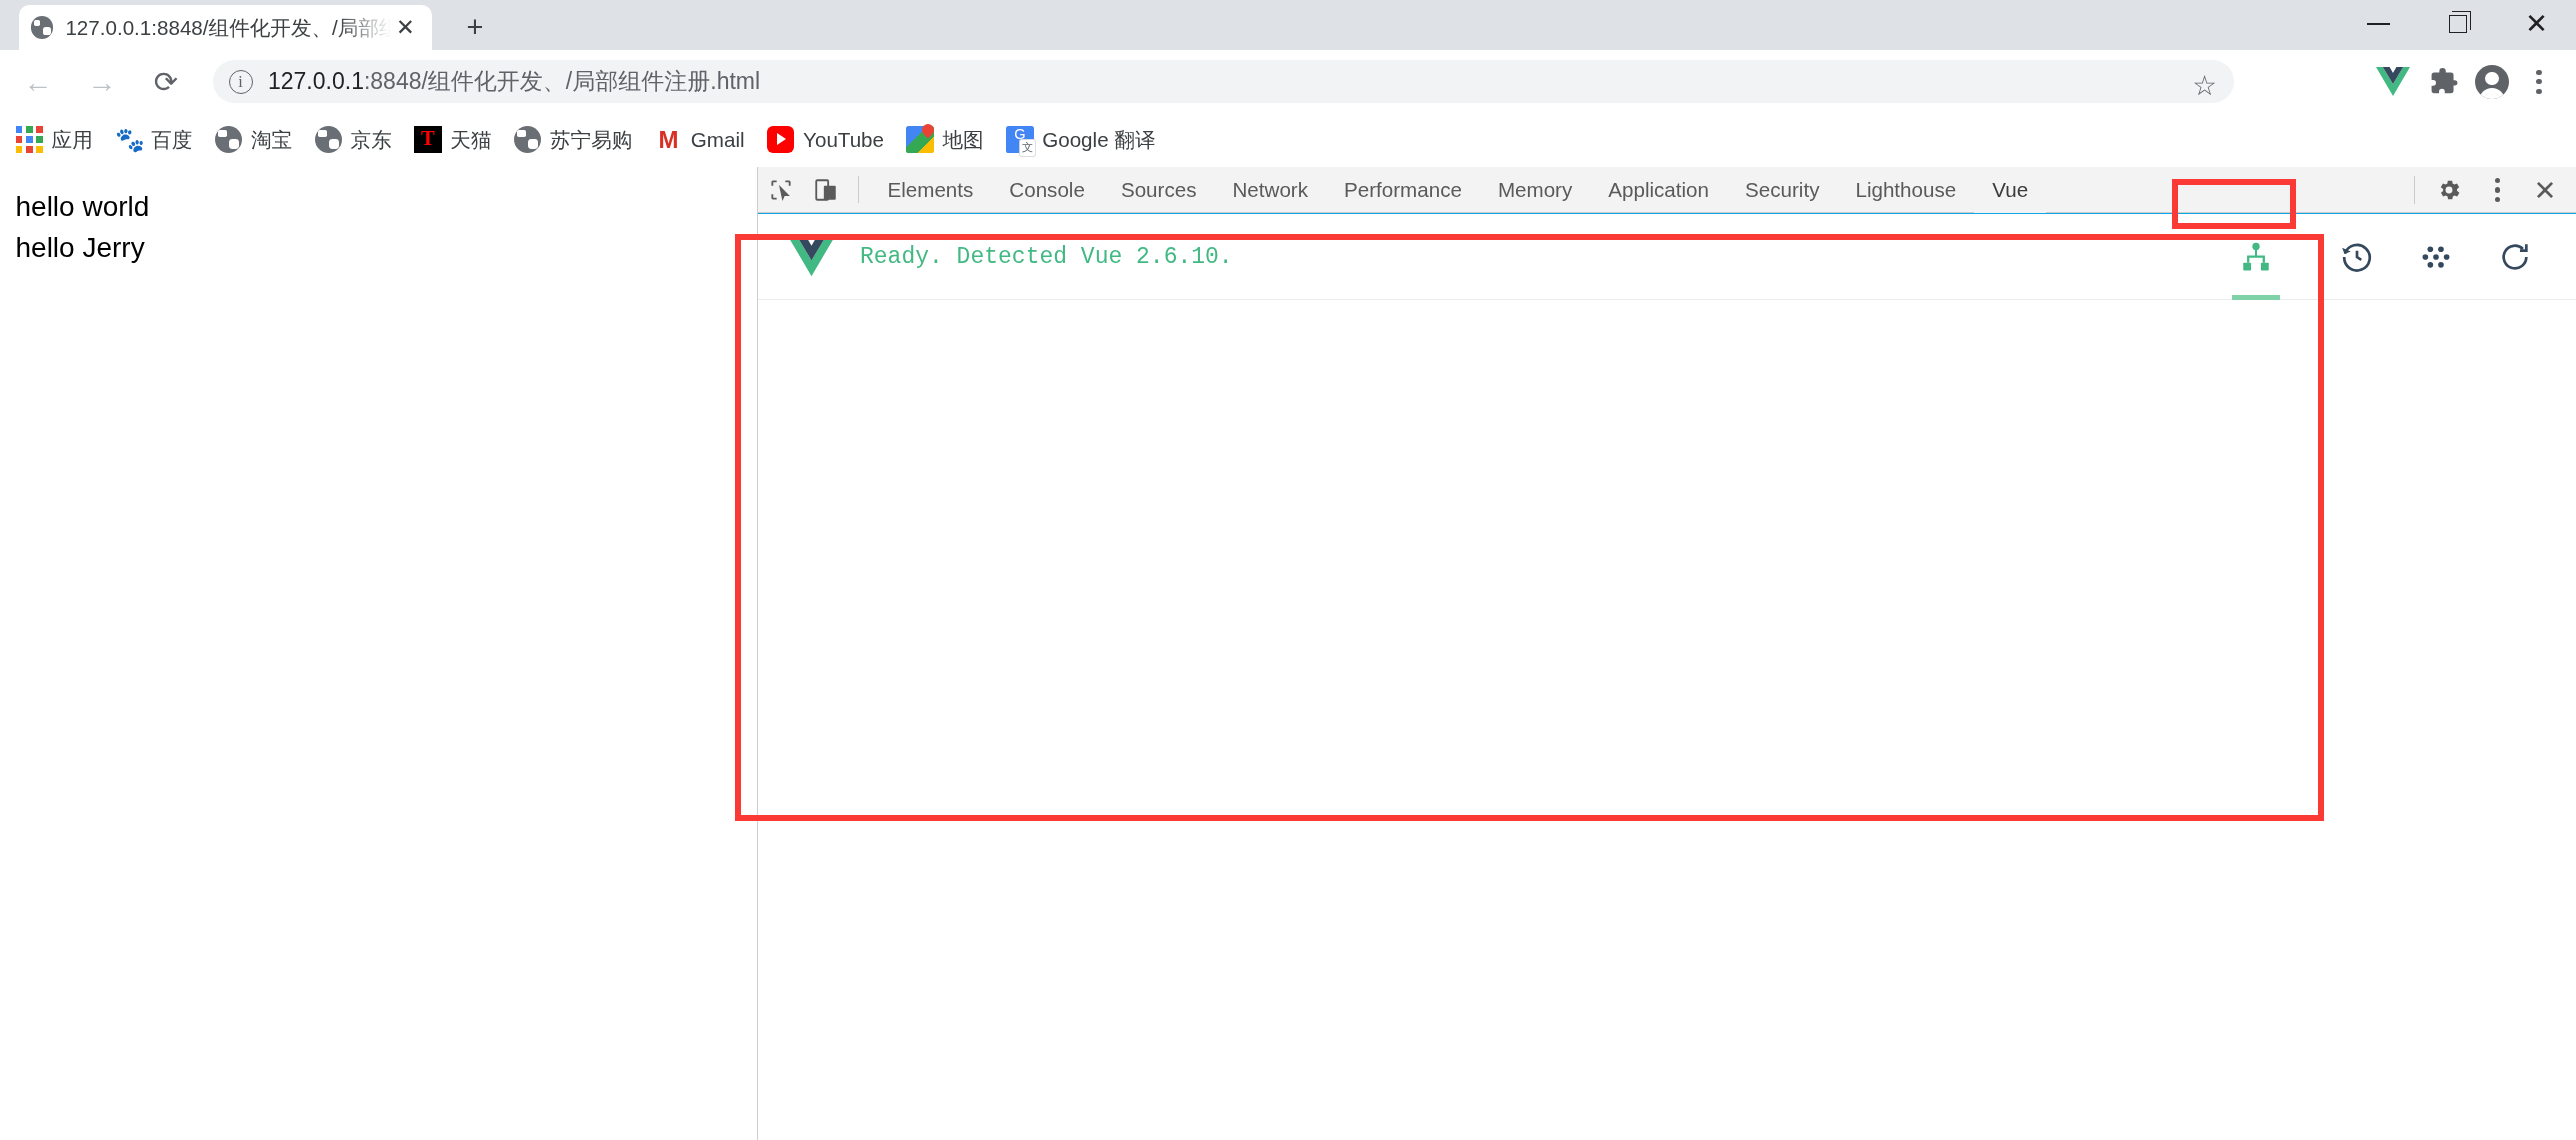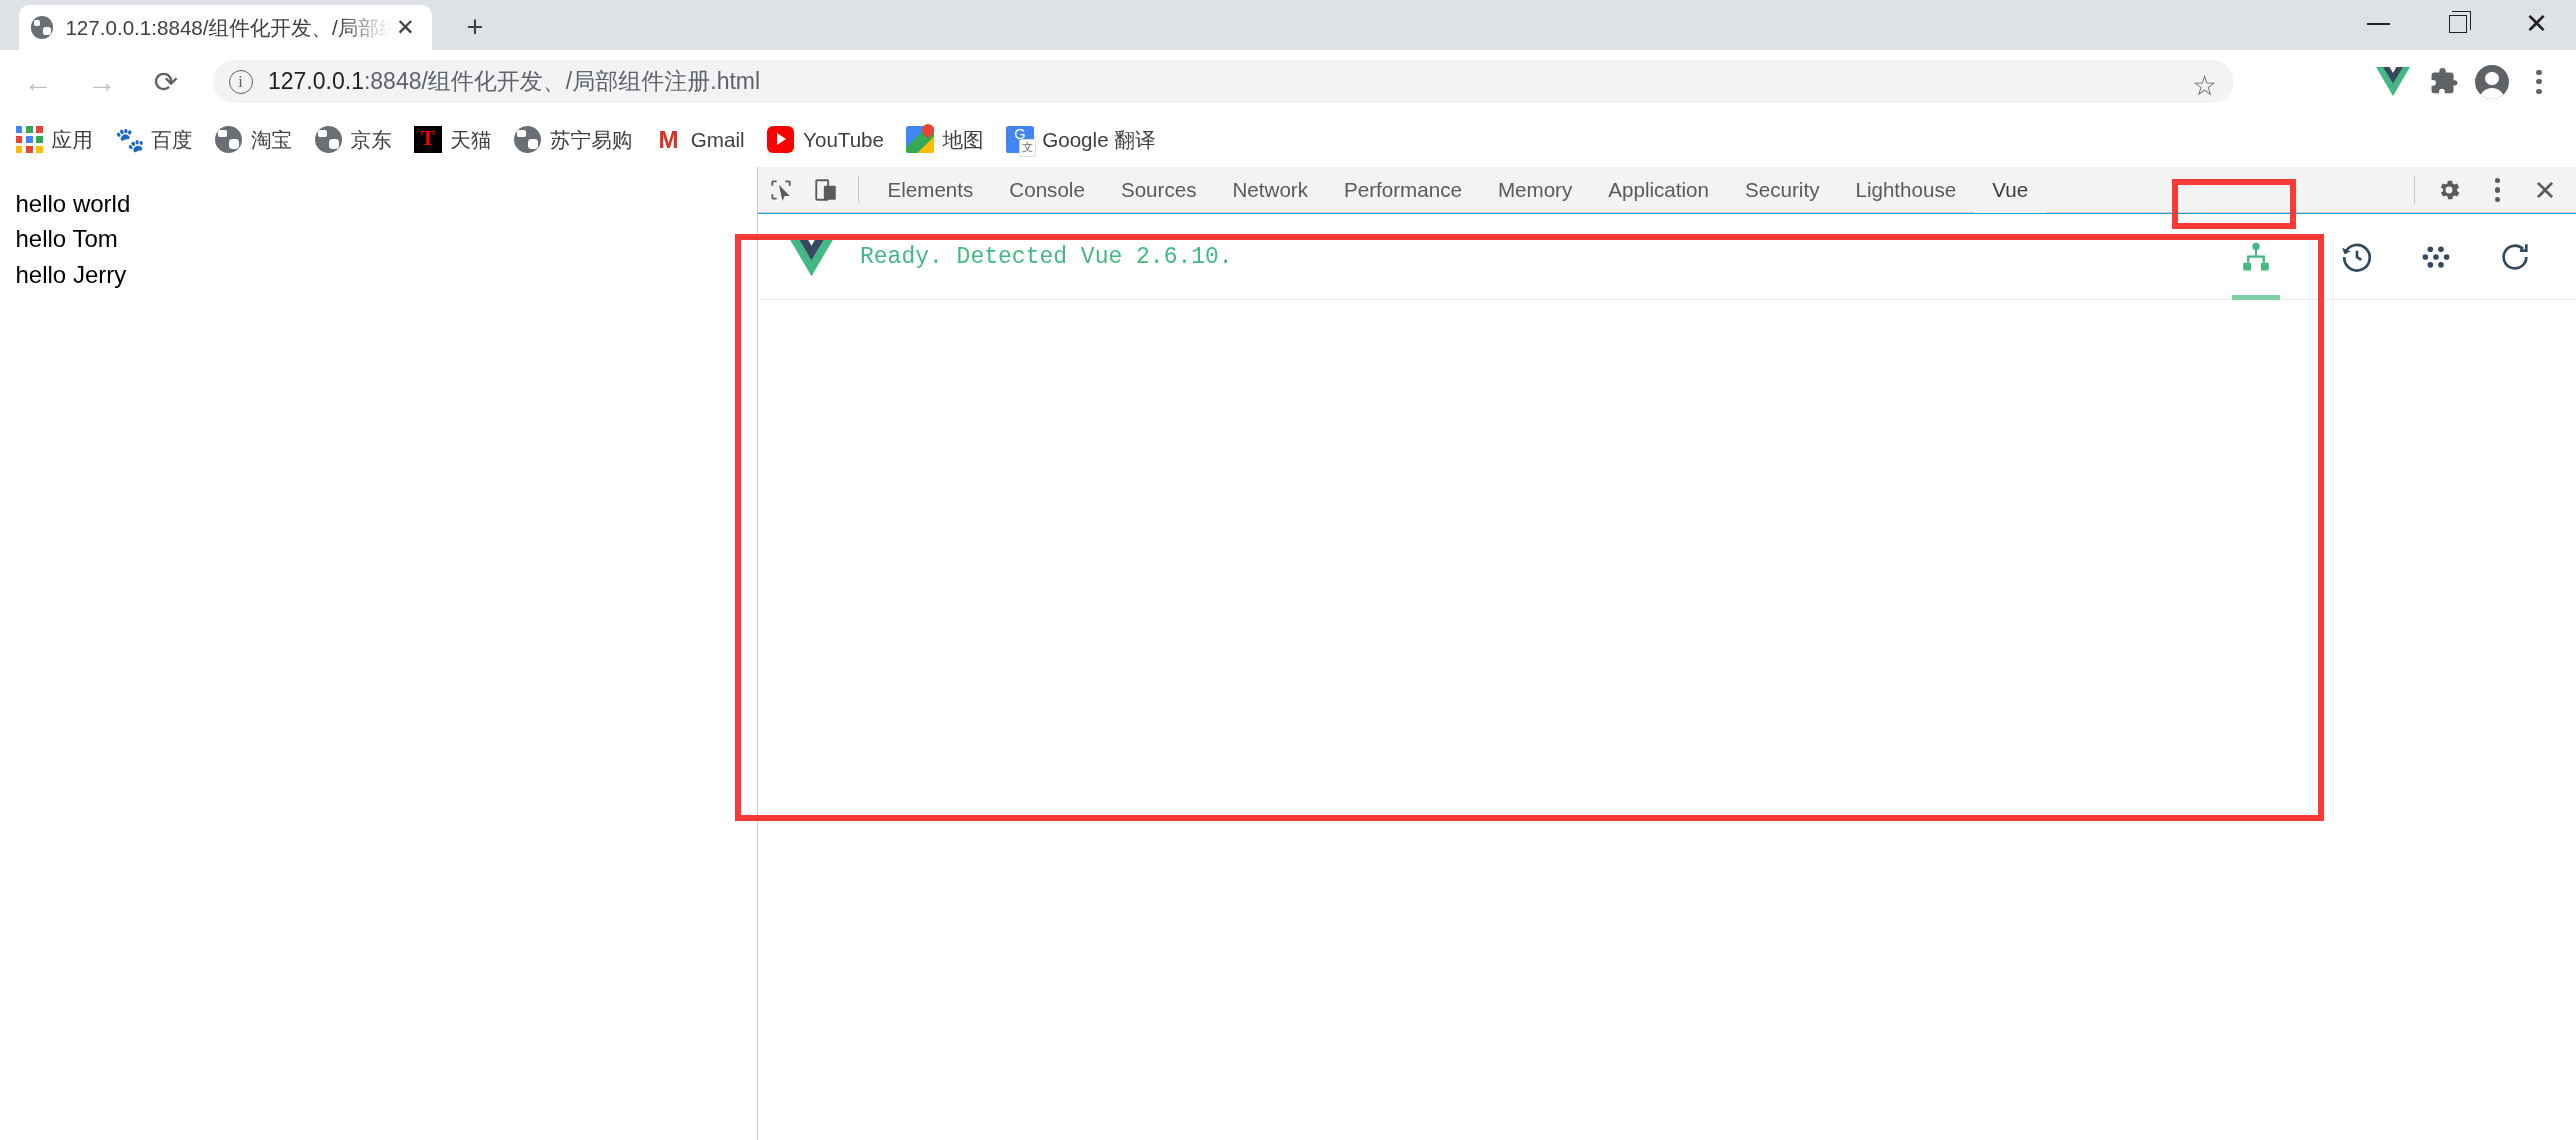--- a/index.html
+++ b/index.html
@@ -143,21 +143,21 @@
   .ico-trans { background:#4285f4; border-radius:2.6px; color:#fff; font-size:14.6px; text-align:center; line-height:17px;}
   .ico-trans::after { content:"文"; position:absolute; right:-1.7px; bottom:-2.6px; width:15.5px; height:15.5px;
     background:#fff; color:#5f6368; font-size:11.2px; line-height:15.5px; text-align:center; border-radius:1.7px;
     box-shadow: 0 0 0 0.9px #dadce0; }
 
   
   .page {
     position: absolute; left: 0; top: 167px; width: 757px; height: 973px;
     background: #ffffff; padding: 19px 15.5px;
   }
-  .page p { font-size: 24px; color: #000; line-height: 1.47; }
+  .page p { font-size: 28px; color: #000; line-height: 1.47; }
 
   
   .devtools {
     position: absolute; left: 757px; top: 167px; width: 1819px; height: 973px;
     background: #0ea5e9; border-left: 0.9px solid #cdcdcd;
   }
   .dt-tabbar {
     position: relative; height: 46px; background: #f3f3f3;
     border-bottom: 0.9px solid #cdcdcd; display: flex; align-items: center;
   }
@@ -315,21 +315,20 @@
     </div>
 
     <div class="bm">
       <span class="bm-ico ico-trans">G</span>
       <span class="bm-label">Google 翻译</span>
     </div>
   </div>
 
   <div class="page">
     <p>hello world</p>
-    <p>hello Tom</p>
     <p>hello Jerry</p>
   </div>
 
   <div class="devtools">
 
     <div class="dt-tabbar">
       <div class="dt-iconbtn">
         <svg width="26" height="26" viewBox="0 0 24 24" fill="none" stroke="#5a5a5a" stroke-width="1.7" aria-hidden="true">
           <path d="M4 4h4M4 4v4M20 4h-4M20 4v4M4 20h4M4 20v-4"></path>
           <path d="M11 9l8 8h-4l-1.5 3.5L11 9z" fill="#5a5a5a" stroke="#5a5a5a" stroke-width="1"></path>

